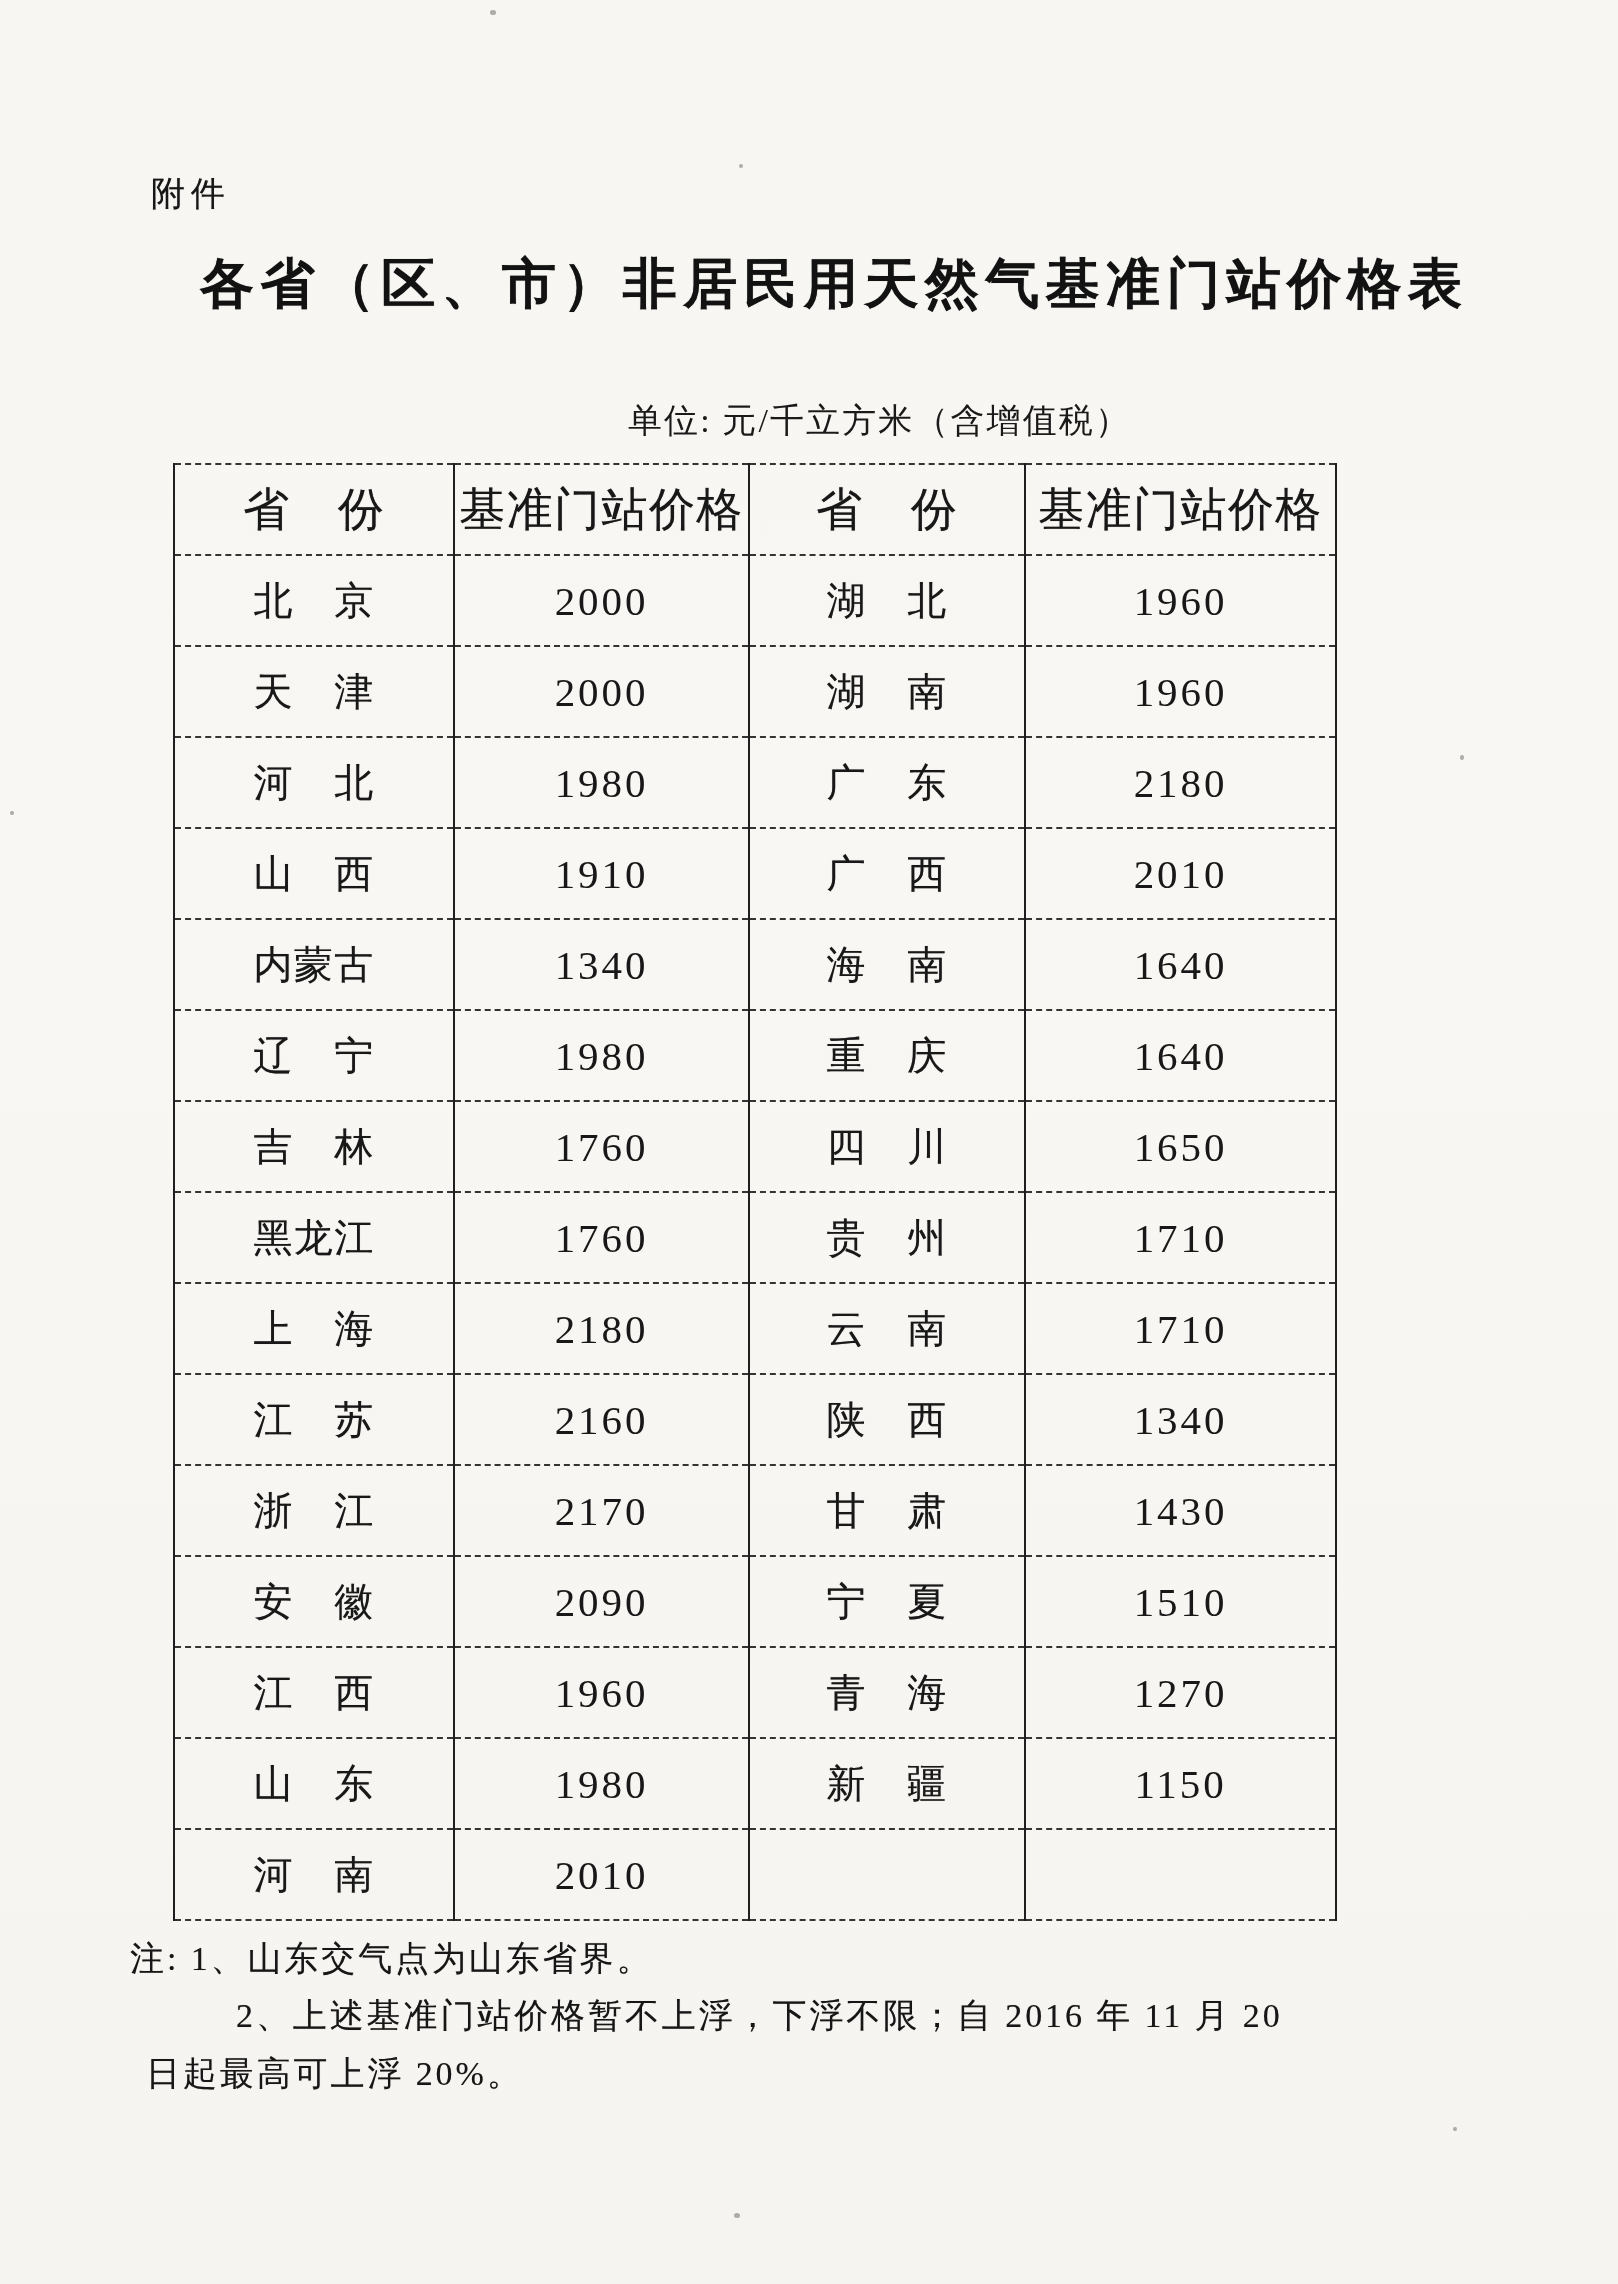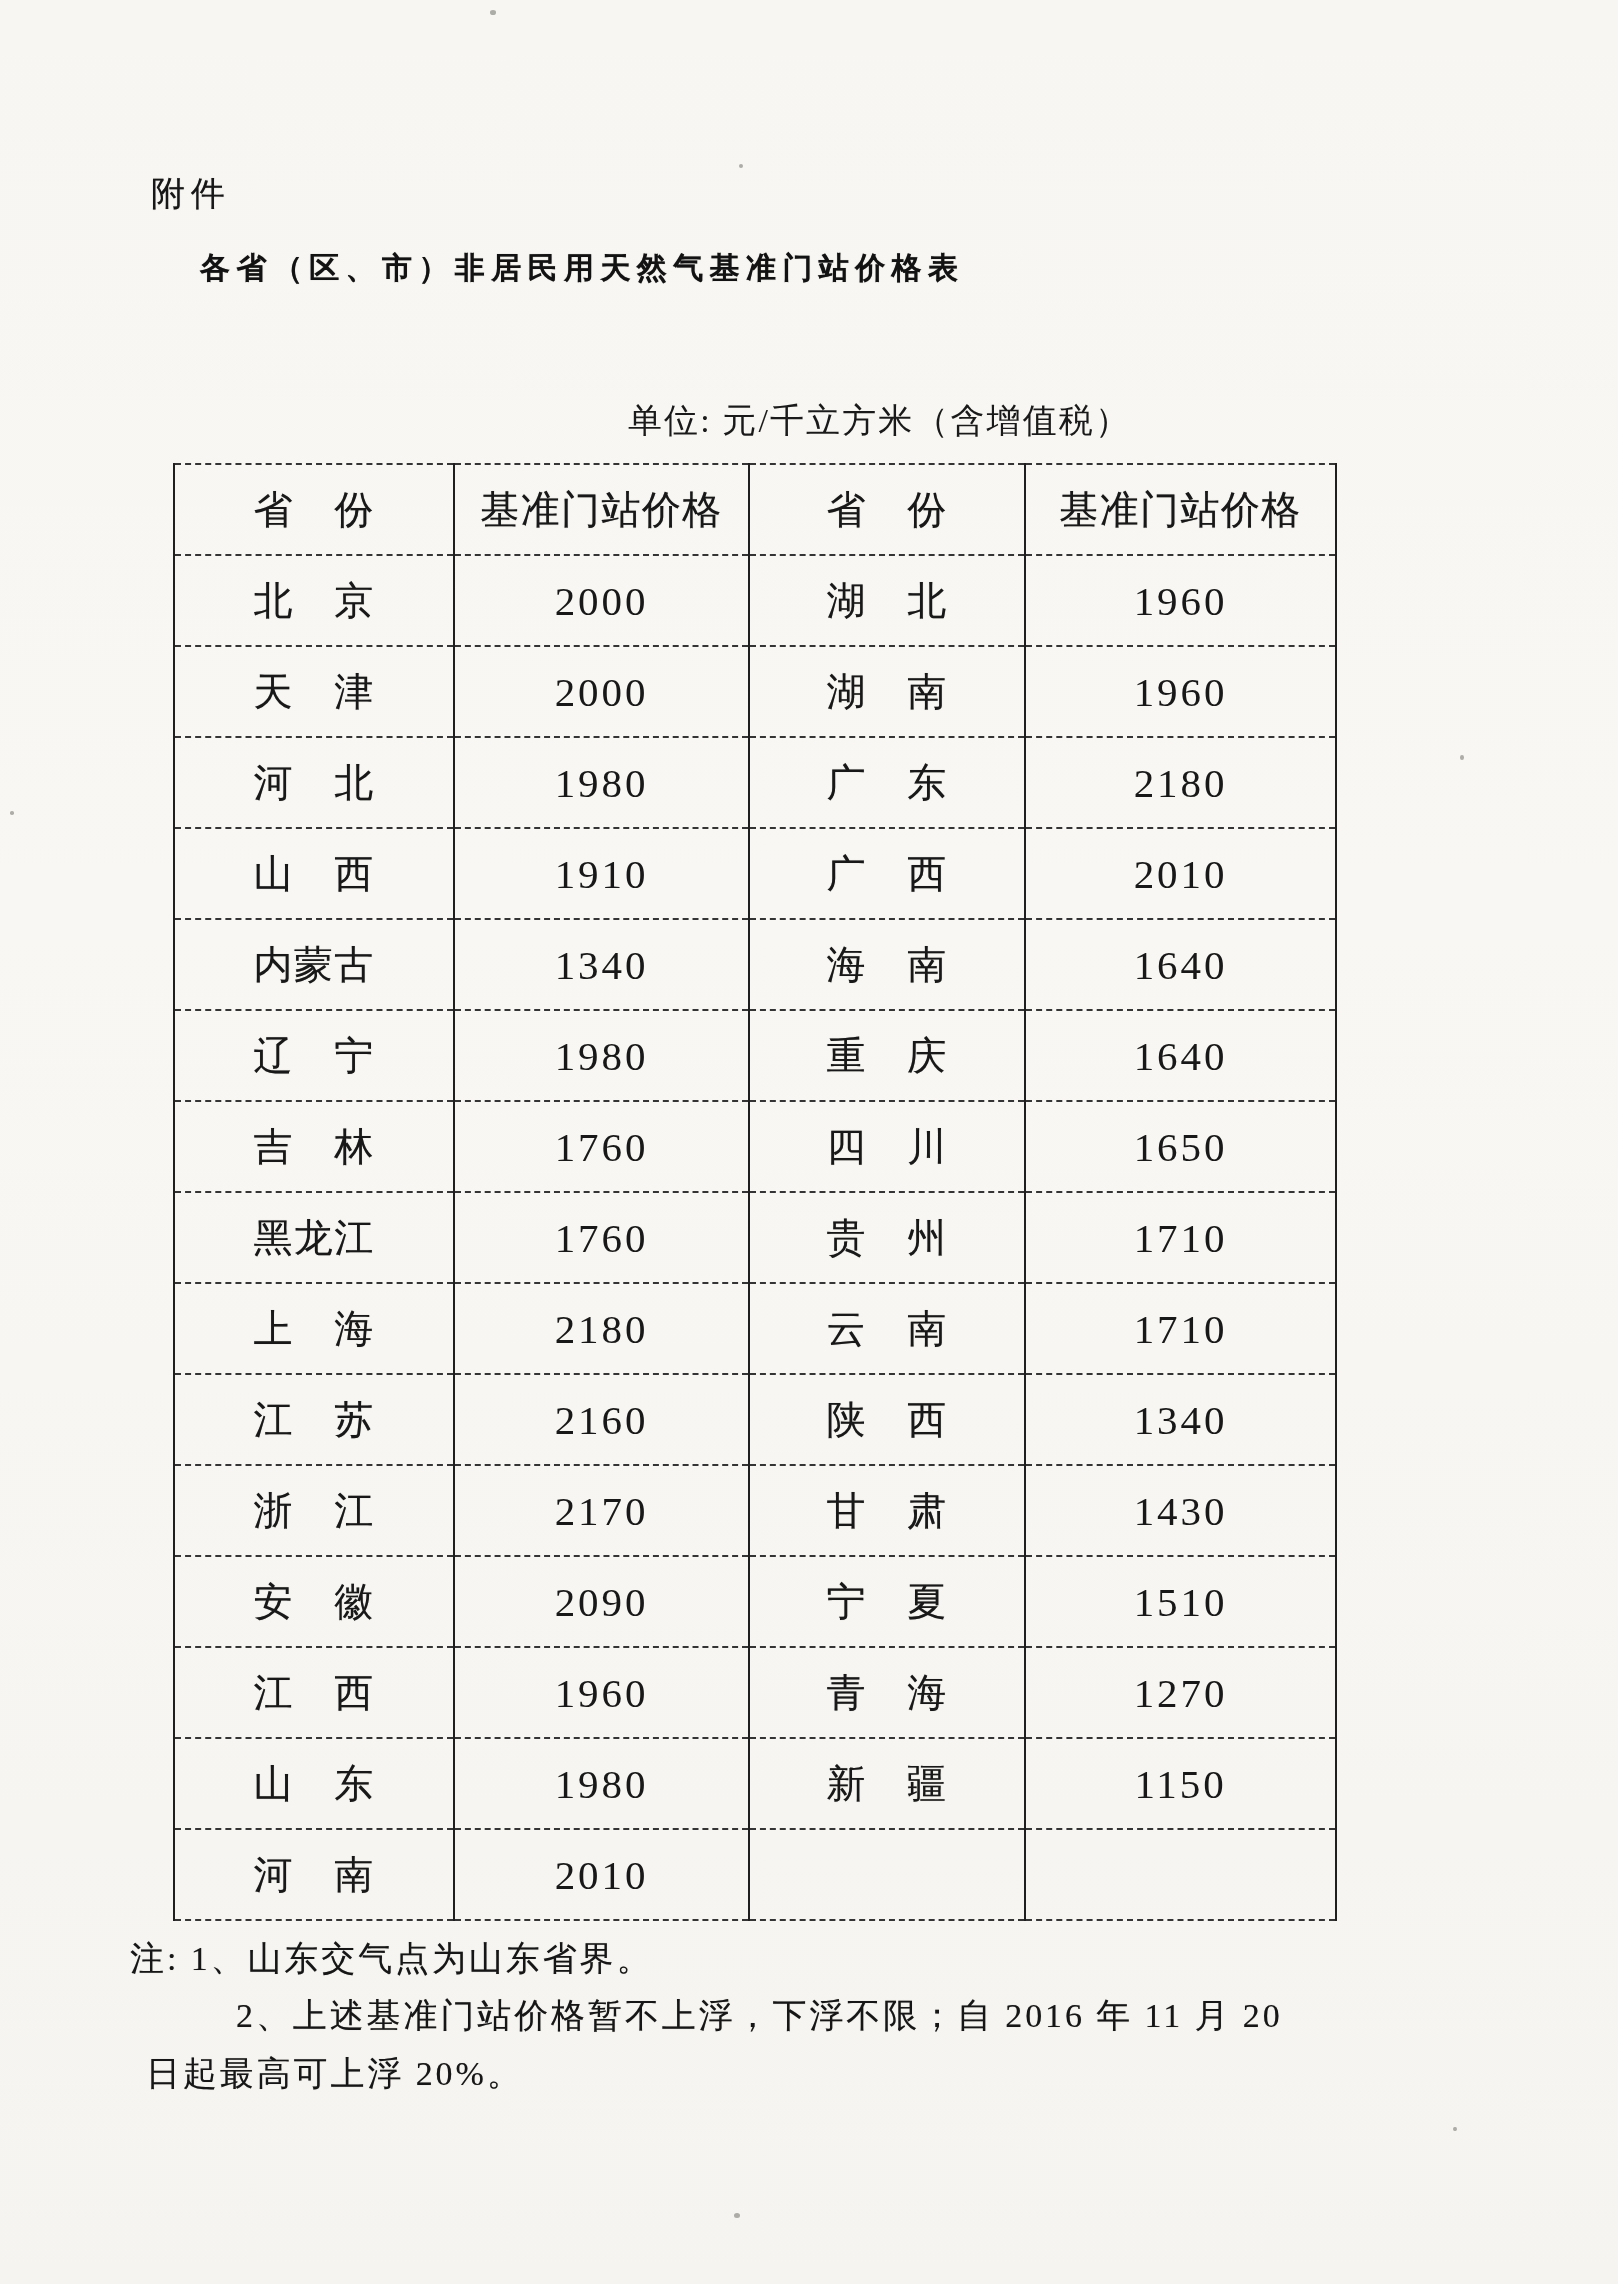--- a/index.html
+++ b/index.html
@@ -12,21 +12,21 @@
     overflow:hidden;
   }
   .page{position:absolute;inset:0;background:linear-gradient(180deg,#f7f6f2 0%,#f8f7f3 40%,#f5f4f0 100%);padding-left:12px;}
   .attachment{
     position:absolute;left:151px;top:171px;
     font-size:34px;letter-spacing:5.7px;color:#171717;
     text-shadow:0 0 0.7px rgba(0,0,0,.55);
   }
   .title{
     position:absolute;left:200px;top:248px;
-    font-size:30px;font-weight:bold;letter-spacing:6.4px;color:#121212;
+    font-size:54px;font-weight:bold;letter-spacing:6.4px;color:#121212;
     text-shadow:0 0 0.7px rgba(0,0,0,.6);
     white-space:nowrap;
   }
   .unit{
     position:absolute;left:628px;top:398px;width:703px;
     text-align:left;font-size:34px;letter-spacing:2.1px;color:#1a1a1a;
     white-space:nowrap;
   }
   table.price-table{
     position:absolute;left:173px;top:463px;
@@ -40,21 +40,21 @@
   table.price-table th,
   table.price-table td{
     padding:0;text-align:center;vertical-align:middle;
     border-left:2.9px solid #1f1f1f;
     border-right:2.9px solid #1f1f1f;
     border-top:2.9px dashed #343434;
     border-bottom:2.9px dashed #343434;
     font-weight:normal;
     color:#181818;
   }
-  table.price-table th{font-size:39px;letter-spacing:1.4px;text-shadow:0 0 0.7px rgba(0,0,0,.5);}
+  table.price-table th{font-size:46px;letter-spacing:1.4px;text-shadow:0 0 0.7px rgba(0,0,0,.5);}
   td.province{font-size:39px;letter-spacing:1.4px;text-shadow:0 0 0.7px rgba(0,0,0,.45);}
   td.price{font-size:41px;letter-spacing:2.9px;margin-left:40px;}
   .note{
     position:absolute;font-size:34px;letter-spacing:2.9px;color:#161616;
     white-space:nowrap;text-shadow:0 0 0.7px rgba(0,0,0,.4);
   }
   .note-1{left:130px;top:1936px;}
   .note-2{left:236px;top:1993px;font-family:Liberation Serif, serif;}
   .note-3{left:106px;top:2051px;margin-left:40px;}
   .speck{position:absolute;background:#86867f;border-radius:50%;opacity:.65;}

